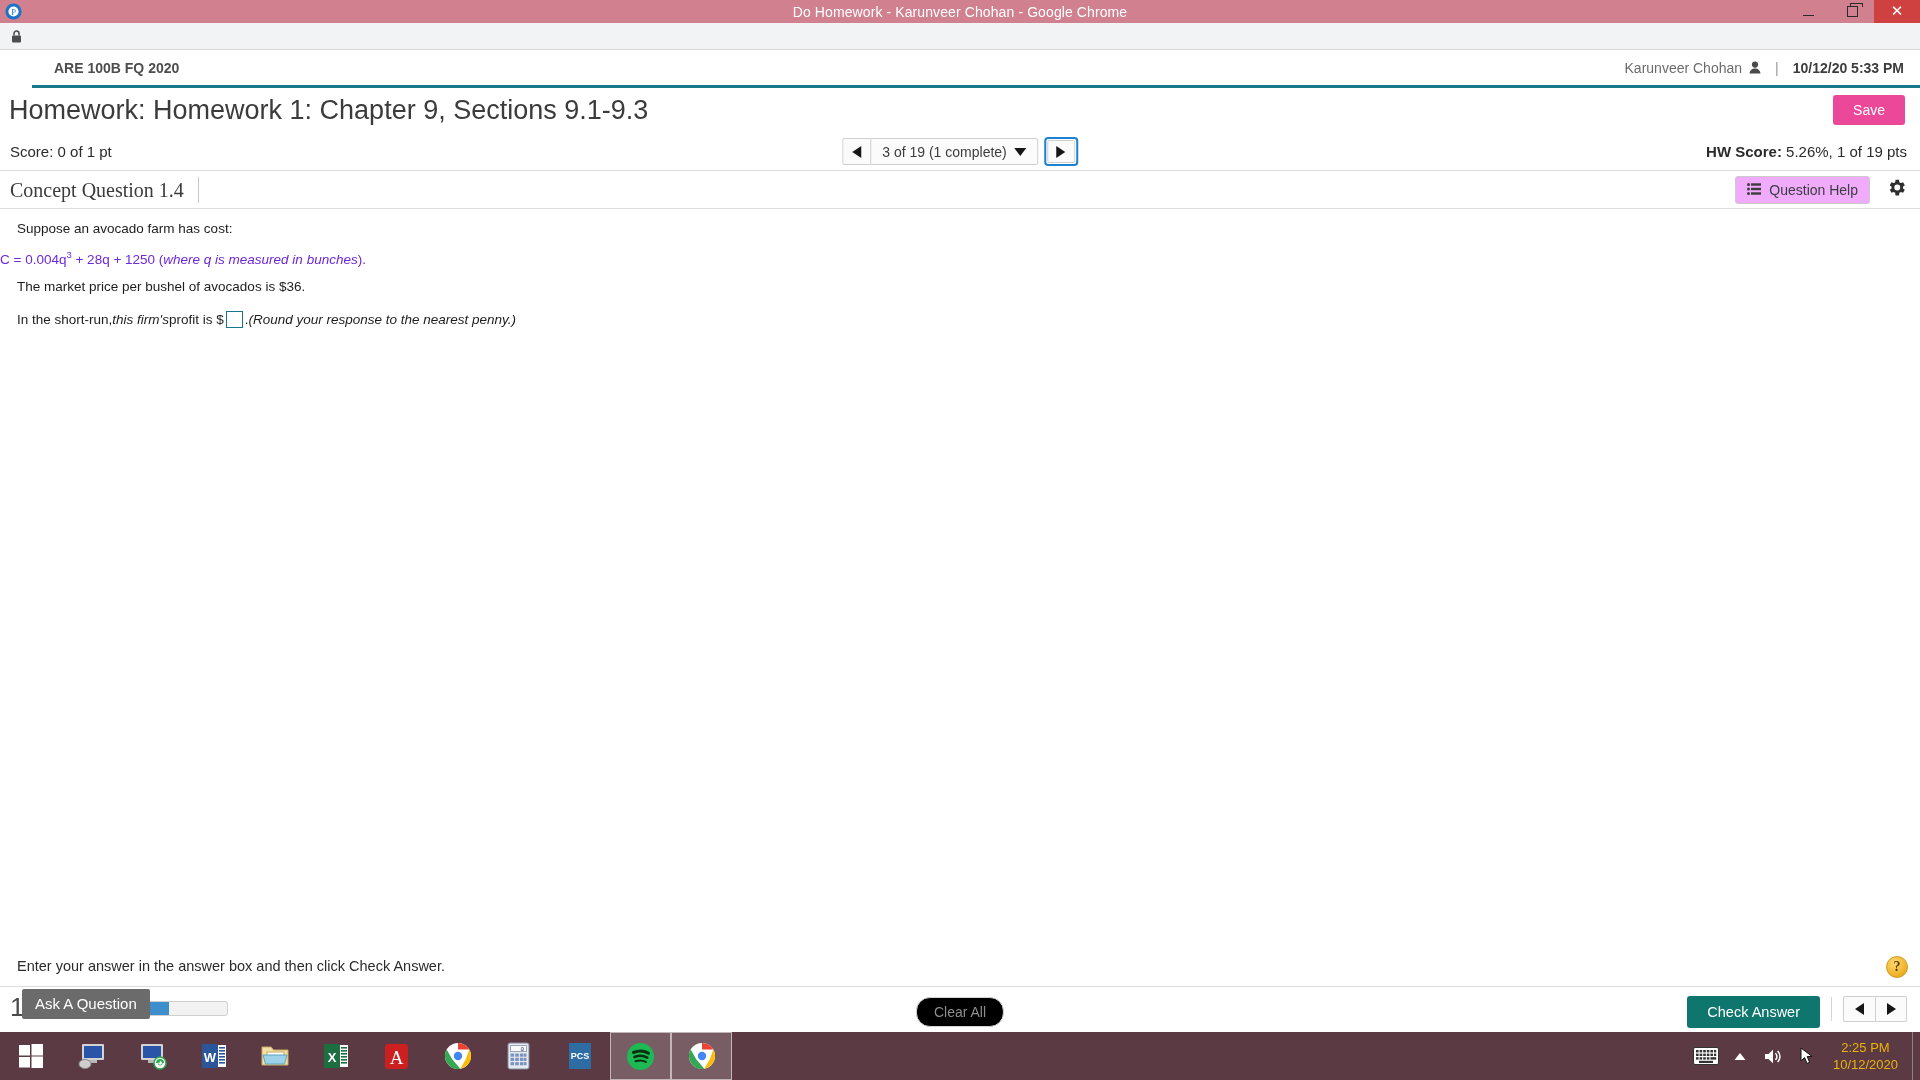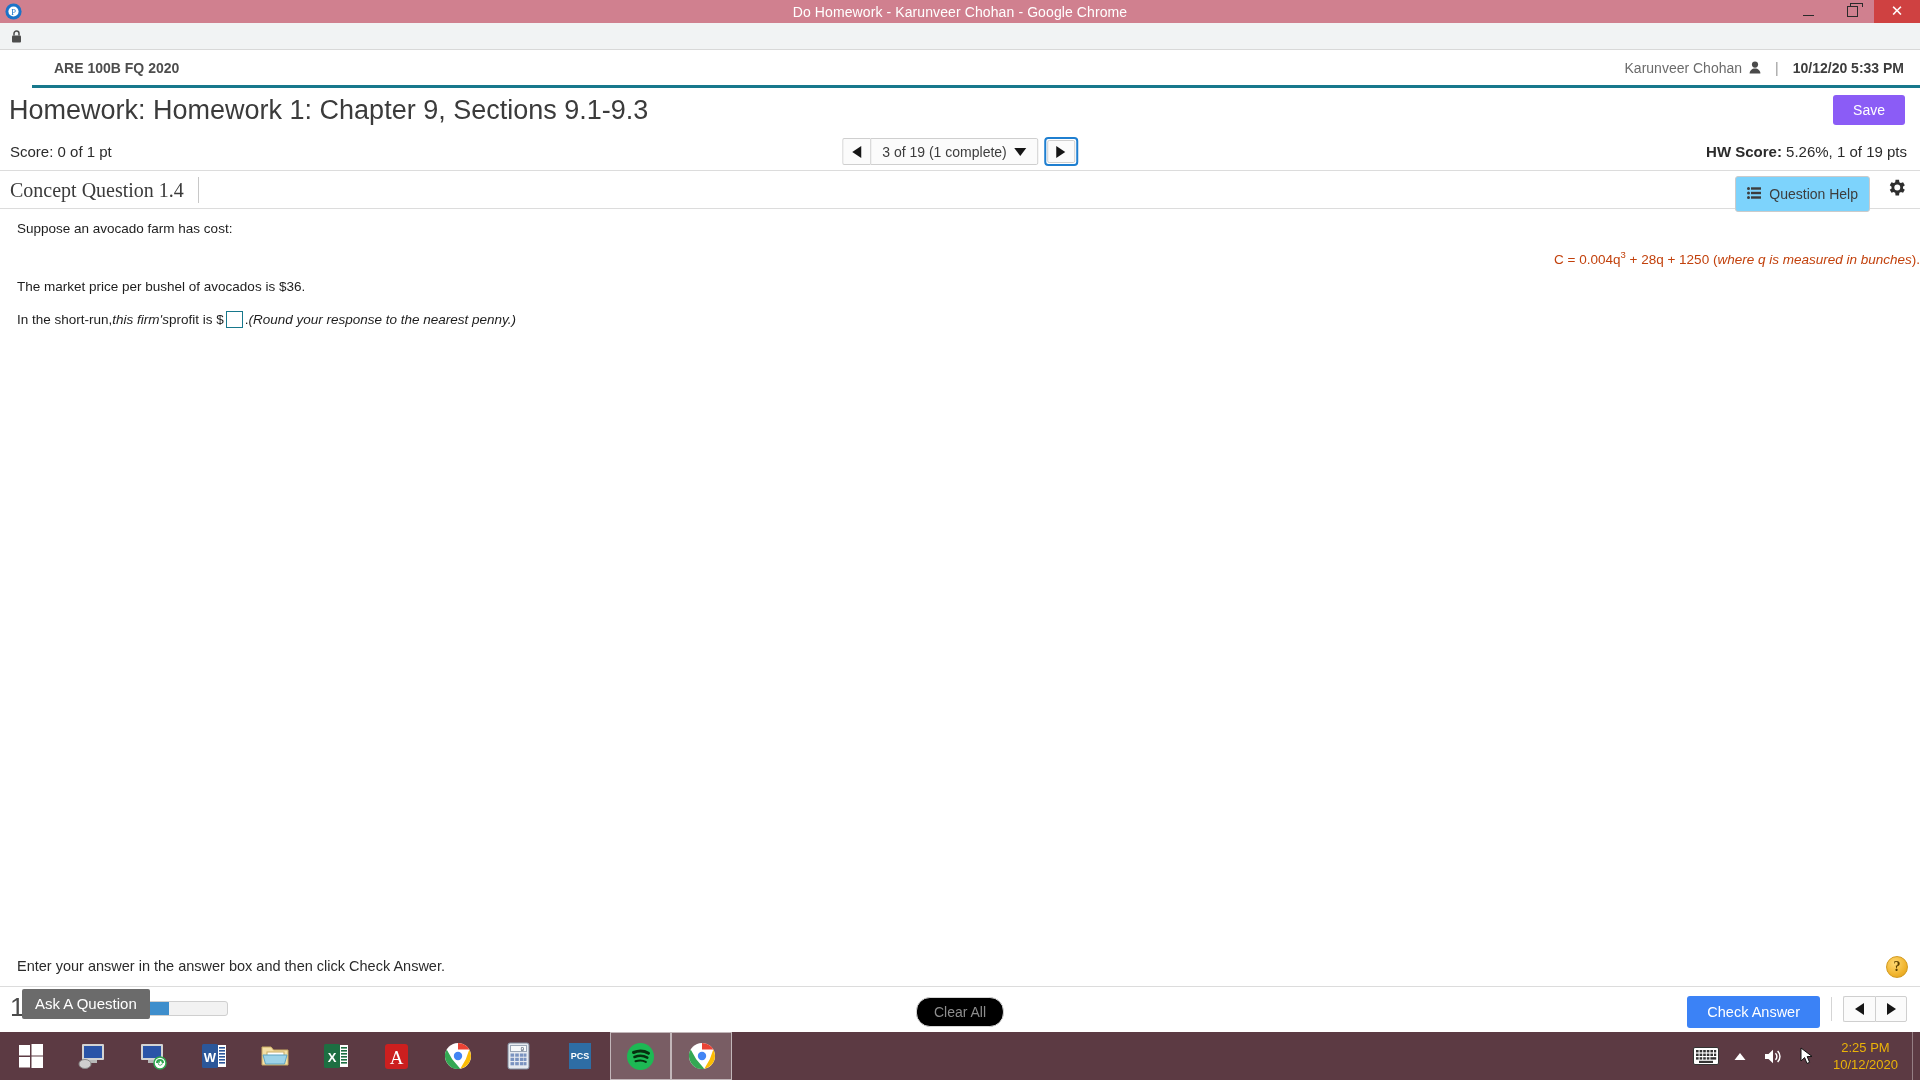--- a/index.html
+++ b/index.html
@@ -68,21 +68,21 @@
 
   
   .title-row {
     height: 45px; position: relative; display: flex; align-items: center;
   }
   .hw-title {
     position: absolute; left: 9px; font-size: 27px; color: #3b3b3b; font-weight: normal;
   }
   .save-btn {
     position: absolute; right: 15px; top: 7px;
-    background: #8b5cf6; color: #ffffff; border: none;
+    background: #ec4899; color: #ffffff; border: none;
     font-size: 14px; padding: 7px 20px; border-radius: 3px;
     font-family: "Liberation Sans", sans-serif; cursor: pointer;
   }
 
   
   .score-row {
     height: 38px; position: relative; display: flex; align-items: center;
     border-bottom: 1px solid #dcdcdc; background: #ffffff;
   }
   .score-left { position: absolute; left: 10px; font-size: 15px; color: #2b2b2b; }
@@ -114,33 +114,33 @@
   
   .qtab-row {
     height: 38px; position: relative; border-bottom: 1px solid #dcdcdc;
     display: flex; align-items: center;
   }
   .qtab {
     position: absolute; left: 10px; font-size: 20px; color: #3b3b3b;
     padding-right: 14px; border-right: 1px solid #c8c8c8; line-height: 26px; font-family: Liberation Serif, serif;
   }
   .qhelp-btn {
-    position: absolute; right: 50px; top: 5px; height: 36px;
-    border: 1px solid #cbcbcb; background: #7dd3fc; border-radius: 3px;
+    position: absolute; right: 50px; top: 5px; height: 28px;
+    border: 1px solid #cbcbcb; background: #f0abfc; border-radius: 3px;
     display: flex; align-items: center; gap: 8px; padding: 0 11px;
     font-size: 14px; color: #3d3d3d; cursor: pointer;
   }
   .gear-btn { position: absolute; right: 13px; top: 6px; cursor: pointer; }
 
   
   .qbody { position: relative; height: 705px; }
   .q-line1 { position: absolute; left: 17px; top: 12px; font-size: 13.5px; color: #1d1d1d; }
   .q-formula {
-    position: absolute; left: 0; right: 0; top: 40px; text-align: right;
-    font-size: 13.5px; color: #c2410c; padding-left: 12px;
+    position: absolute; left: 0; right: 0; top: 40px; text-align: left;
+    font-size: 13.5px; color: #6d28d9;
   }
   .q-formula sup { font-size: 9.5px; vertical-align: super; }
   .q-formula i { font-style: italic; }
   .q-line2 { position: absolute; left: 17px; top: 70px; font-size: 13.5px; color: #1d1d1d; }
   .q-line3 {
     position: absolute; left: 17px; top: 102px; font-size: 13.5px; color: #1d1d1d;
     display: flex; align-items: center;
   }
   .q-line3 i { font-style: italic; }
   .ans-box {
@@ -184,21 +184,21 @@
     padding: 6px 13px 7px 13px; border-radius: 2px; z-index: 10;
   }
   .clear-all {
     position: absolute; left: 50%; transform: translateX(-50%); top: 10px;
     border: 1px solid #d5d5d5; background: #000000; color: #8d8d8d;
     font-size: 14px; padding: 6px 17px; border-radius: 14px;
     font-family: "Liberation Sans", sans-serif; cursor: pointer;
   }
   .check-answer {
     position: absolute; right: 100px; top: 9px;
-    background: #3b82f6; color: #ffffff; border: none;
+    background: #0f766e; color: #ffffff; border: none;
     font-size: 14.5px; padding: 8px 20px; border-radius: 3px;
     font-family: "Liberation Sans", sans-serif; cursor: not-allowed;
   }
   .bot-sep { position: absolute; right: 88px; top: 10px; width: 1px; height: 24px; background: #d5d5d5; }
   .bot-nav { position: absolute; right: 13px; top: 9px; display: flex; }
   .bot-nav-btn {
     width: 32px; height: 26px; border: 1px solid #cfcfcf; background: #fbfbfb;
     display: flex; align-items: center; justify-content: center;
   }
   .bot-nav-btn.first { border-radius: 2px 0 0 2px; border-right: none; }

